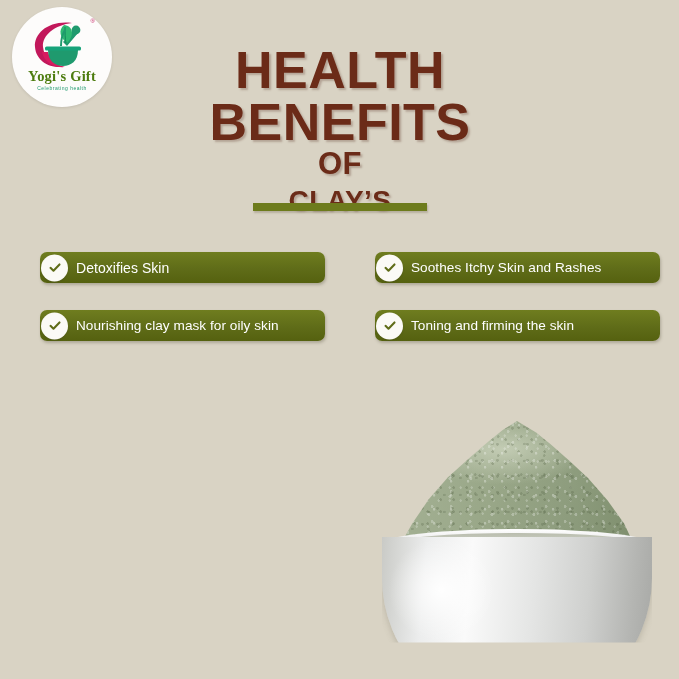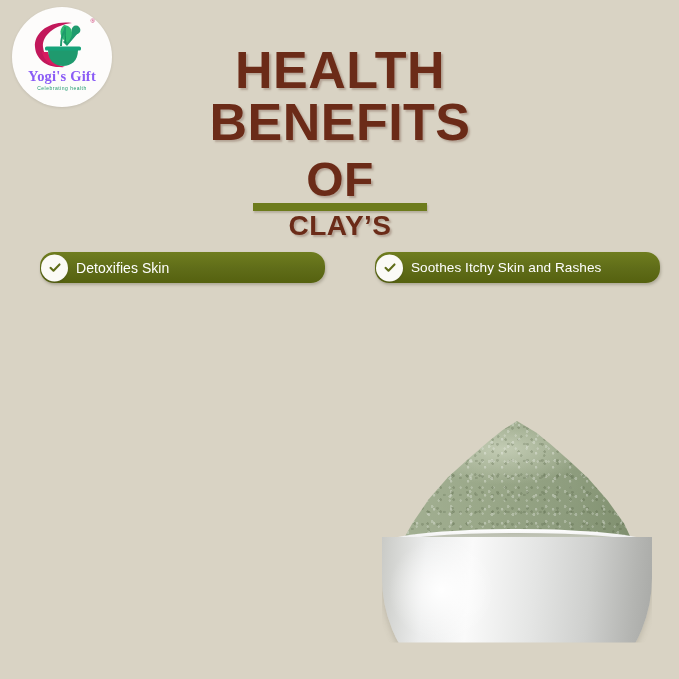--- a/index.html
+++ b/index.html
@@ -51,21 +51,21 @@
   #logo-wordmark {
     position: absolute;
     left: 0;
     right: 0;
     top: 62px;
     text-align: center;
     font-family: "Liberation Serif", serif;
     font-size: 14.5px;
     font-weight: bold;
     letter-spacing: 0.2px;
-    color: #8b5cf6;
+    color: #4d7c0f;
     line-height: 1;
   }
   #logo-tagline {
     position: absolute;
     left: 0;
     right: 0;
     top: 79px;
     text-align: center;
     font-size: 5px;
     letter-spacing: 0.5px;
@@ -82,21 +82,21 @@
     text-align: center;
   }
   .title-line {
     color: #6b2b18;
     font-weight: bold;
     letter-spacing: 0.5px;
     text-shadow: 2px 2px 2px rgba(120,90,75,0.38);
     line-height: 1.0;
   }
   #title-line-1 { font-size: 52px; }
-  #title-line-2 { font-size: 48px; margin-top: 8px; }
+  #title-line-2 { font-size: 31px; }
   #title-line-3 { font-size: 28px; margin-top: 8px; }
   #title-underline {
     position: absolute;
     left: 253px;
     top: 203px;
     width: 174px;
     height: 8px;
     background: #6d7b1c;
     box-shadow: 1px 2px 2px rgba(120,110,90,0.35);
   }
@@ -110,21 +110,21 @@
   }
   .benefit-row {
     display: flex;
     justify-content: space-between;
     margin-bottom: 27px;
   }
   .benefit-pill {
     position: relative;
     width: 285px;
     height: 31px;
-    border-radius: 14px;
+    border-radius: 7px;
     background: linear-gradient(180deg, #6f7d1f 0%, #5f6c18 55%, #55610f 100%);
     box-shadow: 1px 2px 3px rgba(110,105,85,0.40);
     display: flex;
     align-items: center;
     box-sizing: border-box;
   }
   .check-badge {
     position: absolute;
     left: 1px;
     top: 50%;
@@ -287,20 +287,38 @@
         <span class="check-badge">
           <svg viewBox="0 0 20 20" width="18" height="18">
             <path d="M5 10.4 L8.3 13.6 L15 6.6" stroke="#5f6c18" stroke-width="2.3" fill="none" stroke-linecap="round" stroke-linejoin="round"></path>
           </svg>
         </span>
         <span class="benefit-label">Soothes Itchy Skin and Rashes</span>
       </div>
     </div>
 
 
+    <div class="benefit-row">
+      <div class="benefit-pill wide">
+        <span class="check-badge">
+          <svg viewBox="0 0 20 20" width="18" height="18">
+            <path d="M5 10.4 L8.3 13.6 L15 6.6" stroke="#5f6c18" stroke-width="2.3" fill="none" stroke-linecap="round" stroke-linejoin="round"></path>
+          </svg>
+        </span>
+        <span class="benefit-label">Nourishing clay mask for oily skin</span>
+      </div>
+      <div class="benefit-pill wide">
+        <span class="check-badge">
+          <svg viewBox="0 0 20 20" width="18" height="18">
+            <path d="M5 10.4 L8.3 13.6 L15 6.6" stroke="#5f6c18" stroke-width="2.3" fill="none" stroke-linecap="round" stroke-linejoin="round"></path>
+          </svg>
+        </span>
+        <span class="benefit-label">Toning and firming the skin</span>
+      </div>
+    </div>
 
   </div>
 
   <div id="bowl-scene">
     <div id="bowl-shadow"></div>
     <div id="powder-mound"></div>
     <div id="powder-texture"></div>
     <div id="bowl-rim"></div>
     <div id="bowl-rim-inner"></div>
     <div id="bowl-body"></div>

